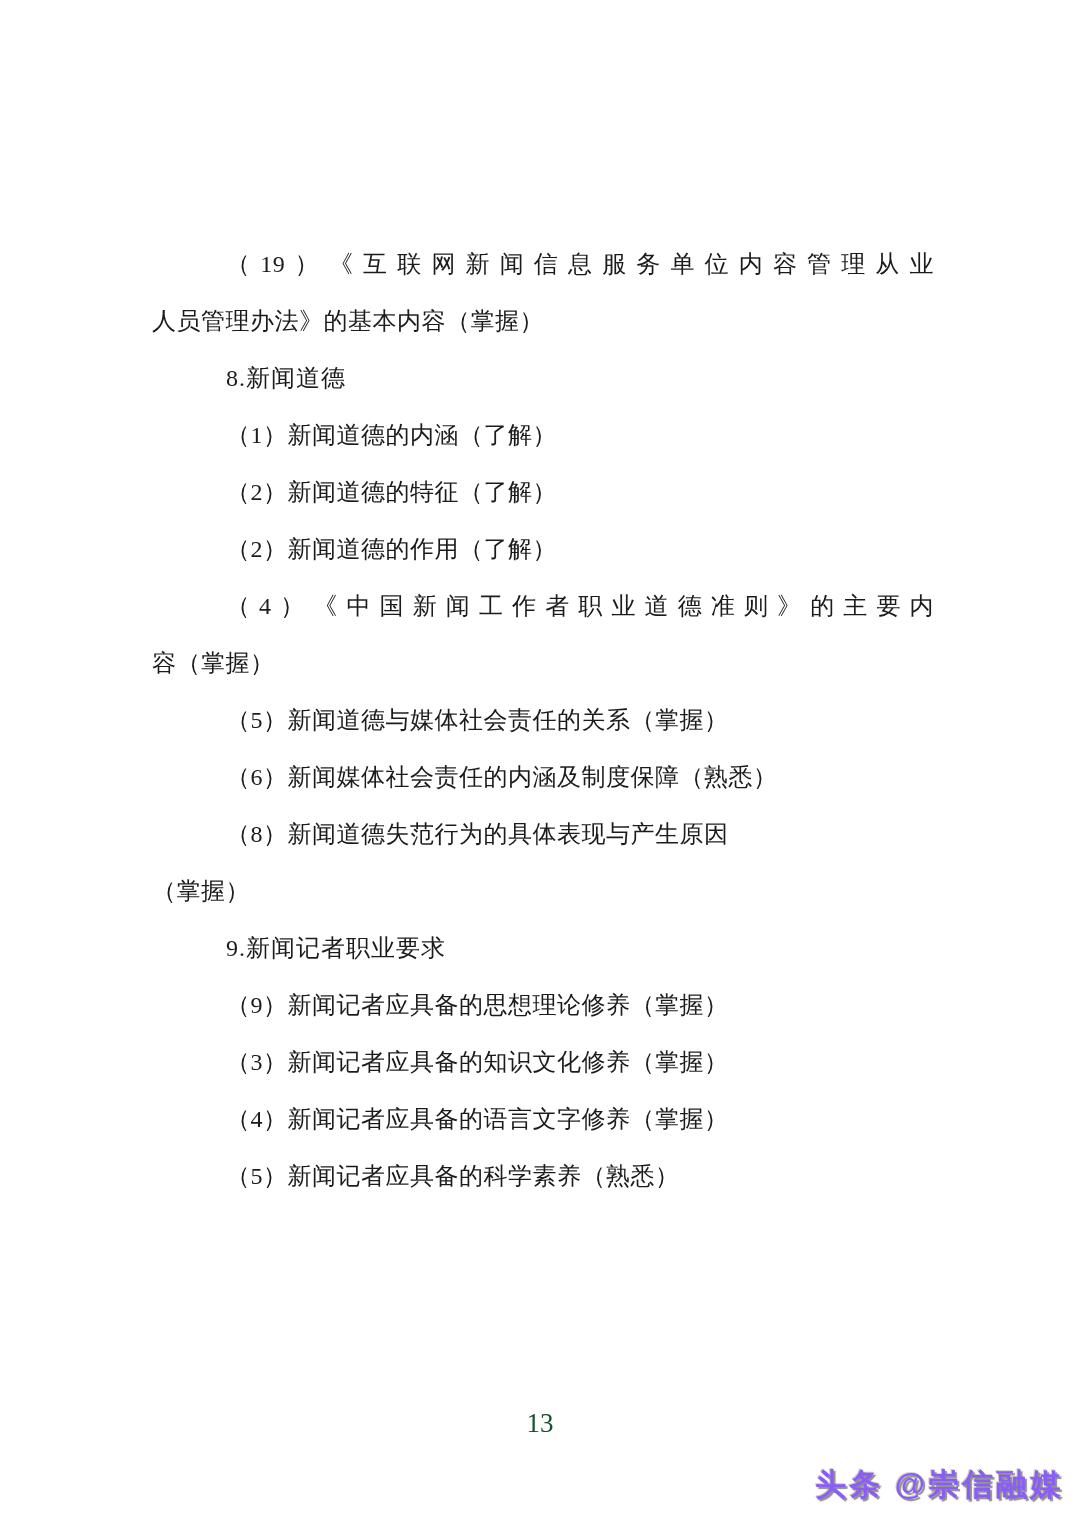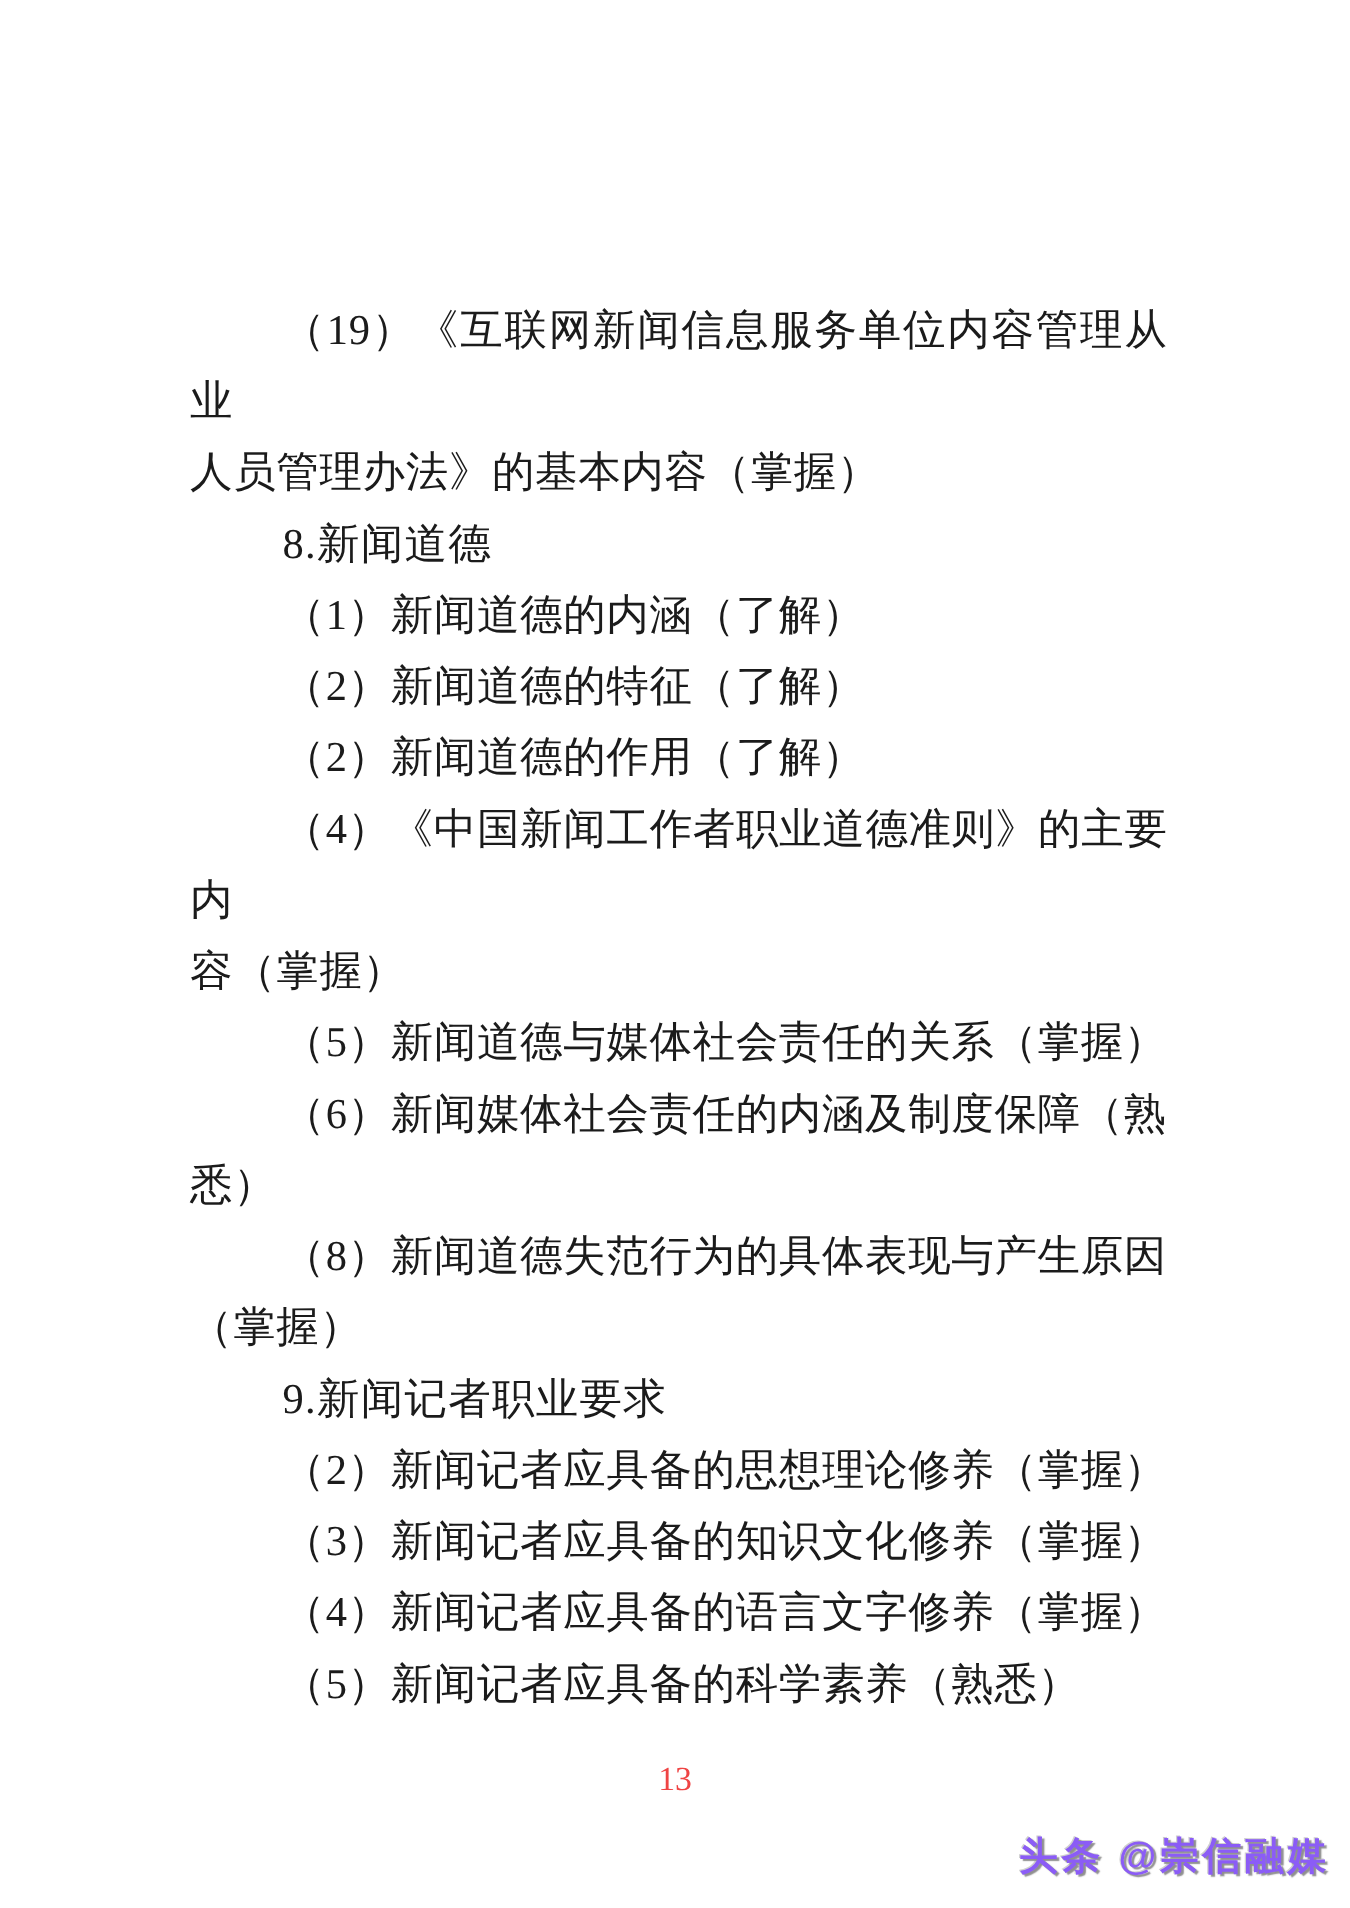--- a/index.html
+++ b/index.html
@@ -13,21 +13,21 @@
     height: 1526px;
     background: #ffffff;
     overflow: hidden;
     font-family: "Liberation Serif", serif;
   }
   .doc-body {
     position: absolute;
     left: 152px;
     top: 236px;
     width: 782px;
-    font-size: 34px;
+    font-size: 24px;
     line-height: 57px;
     color: #1b1b1b;
     letter-spacing: 0.5px;
   }
   .ln {
     margin: 0;
     padding: 0;
     min-height: 57px;
   }
   
@@ -42,21 +42,21 @@
   .heading {
     letter-spacing: 1px;
   }
   .page-number {
     position: absolute;
     left: 0;
     top: 1408px;
     width: 100%;
     text-align: center;
     font-size: 27px;
-    color: #ef4444;
+    color: #14532d;
   }
   .watermark {
     position: absolute;
     right: 16px;
     top: 1464px;
     font-family: "Liberation Sans", sans-serif;
     font-weight: bold;
     font-size: 31px;
     letter-spacing: 3px;
     color: #8b5cf6;
@@ -76,21 +76,21 @@
     <p class="ln ind">（1）新闻道德的内涵（了解）</p>
     <p class="ln ind">（2）新闻道德的特征（了解）</p>
     <p class="ln ind">（2）新闻道德的作用（了解）</p>
     <p class="ln ind just">（4）《中国新闻工作者职业道德准则》的主要内</p>
     <p class="ln">容（掌握）</p>
     <p class="ln ind">（5）新闻道德与媒体社会责任的关系（掌握）</p>
     <p class="ln ind">（6）新闻媒体社会责任的内涵及制度保障（熟悉）</p>
     <p class="ln ind">（8）新闻道德失范行为的具体表现与产生原因</p>
     <p class="ln">（掌握）</p>
     <p class="ln ind heading">9.新闻记者职业要求</p>
-    <p class="ln ind">（2）新闻记者应具备的思想理论修养（掌握）</p>
+    <p class="ln ind">（9）新闻记者应具备的思想理论修养（掌握）</p>
     <p class="ln ind">（3）新闻记者应具备的知识文化修养（掌握）</p>
     <p class="ln ind">（4）新闻记者应具备的语言文字修养（掌握）</p>
     <p class="ln ind">（5）新闻记者应具备的科学素养（熟悉）</p>
   </div>
 
   <div class="page-number">13</div>
 
   <div class="watermark">头条 @崇信融媒</div>
 
 </div>

